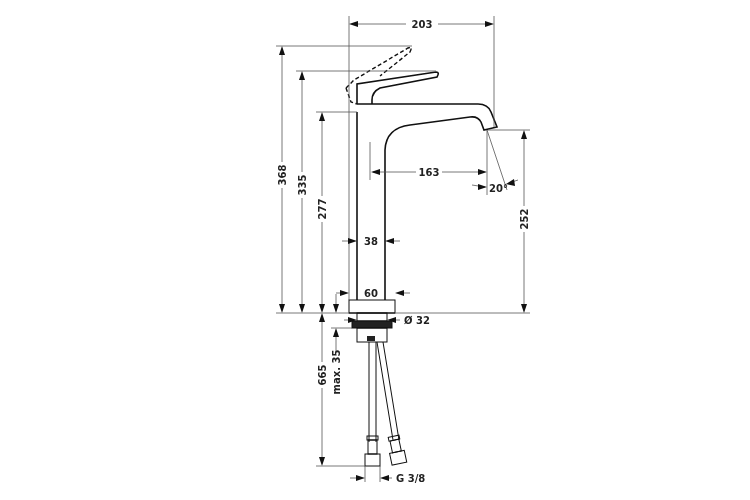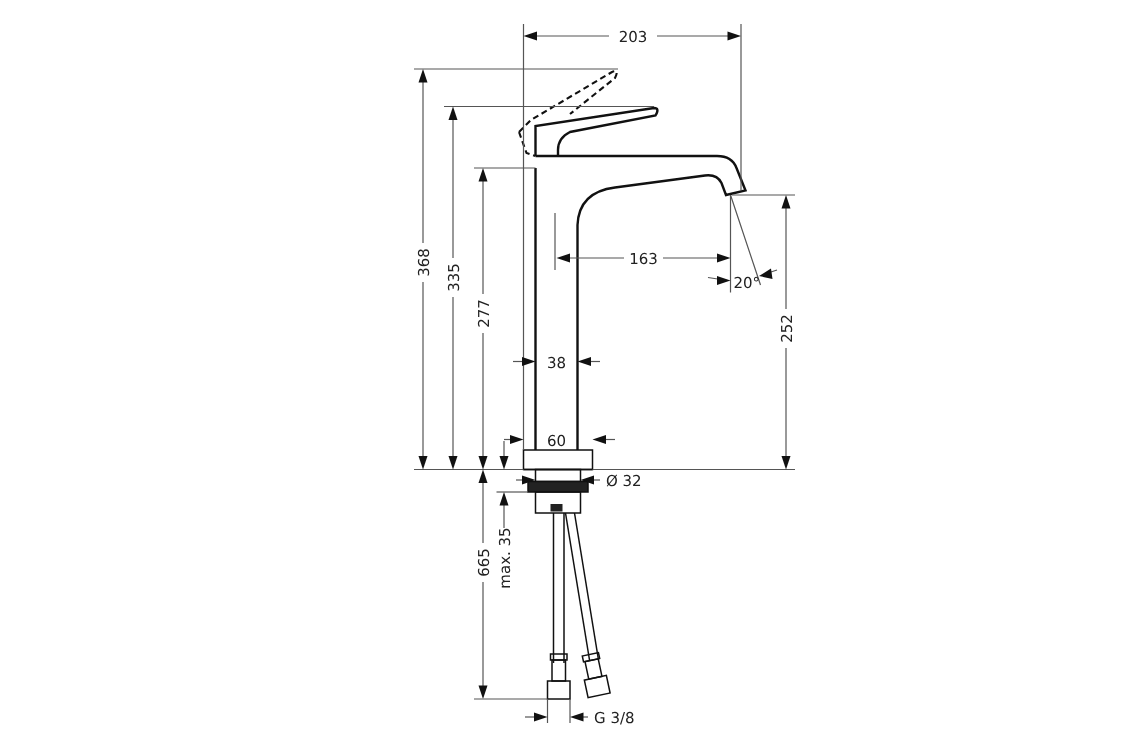--- a/index.html
+++ b/index.html
@@ -1,17 +1,17 @@
 <!DOCTYPE html>
 <html><head>
 <meta charset="utf-8">
 <style>
   html, body { margin: 0; padding: 0; background: #ffffff; }
   body { width: 750px; height: 500px; overflow: hidden; }
-  #canvas { position: absolute; left: 0; top: 0; width: 650px; height: 500px; }
+  #canvas { position: absolute; left: 0; top: 0; width: 650px; height: 500px; font-weight: bold; }
   svg text { font-family: "DejaVu Sans", sans-serif; font-size: 10px; fill: #222; }
   .dim { stroke: #555; stroke-width: 0.8; fill: none; }
   .body { stroke: #111; stroke-width: 1.6; fill: none; }
   .thin { stroke: #111; stroke-width: 1; fill: none; }
   .dash { stroke: #111; stroke-width: 1.4; fill: none; stroke-dasharray: 4 2.5; }
   .arrow { fill: #111; stroke: none; }
   .lbl-bg { fill: #fff; stroke: none; }
 </style>
 </head>
 <body>

